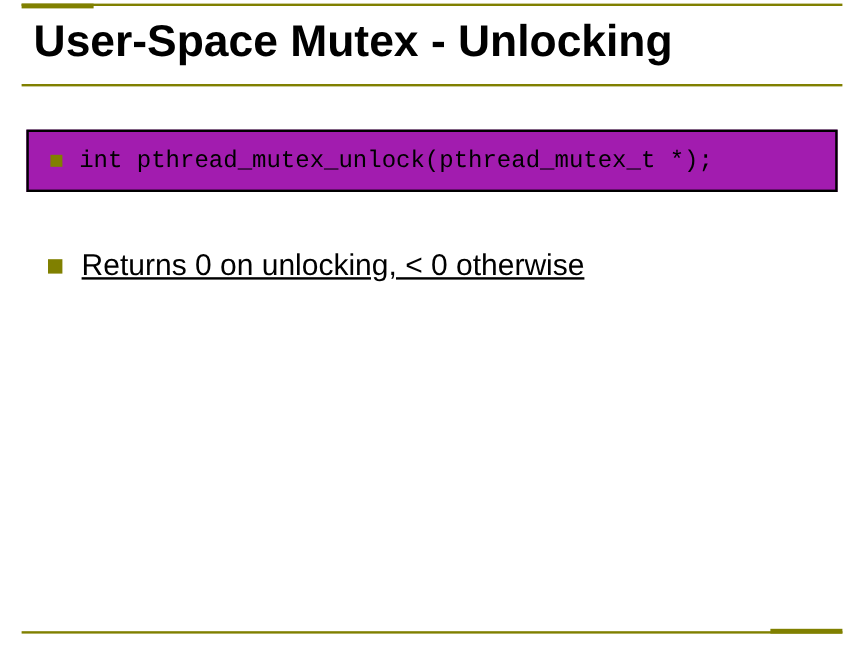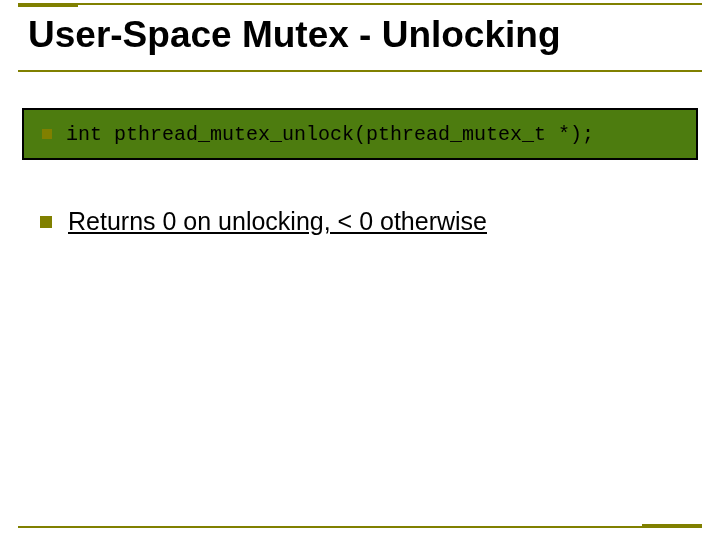--- a/index.html
+++ b/index.html
@@ -54,21 +54,21 @@
     height: 2px;
     background: #808000;
   }
   
   .code-box {
     position: absolute;
     top: 108px;
     left: 22px;
     right: 22px;
     height: 52px;
-    background: #4d7c0f;
+    background: #a21caf;
     border: 2px solid #000000;
     box-sizing: border-box;
     display: flex;
     align-items: center;
   }
   .bullet {
     display: inline-block;
     width: 10px;
     height: 10px;
     background: #808000;

